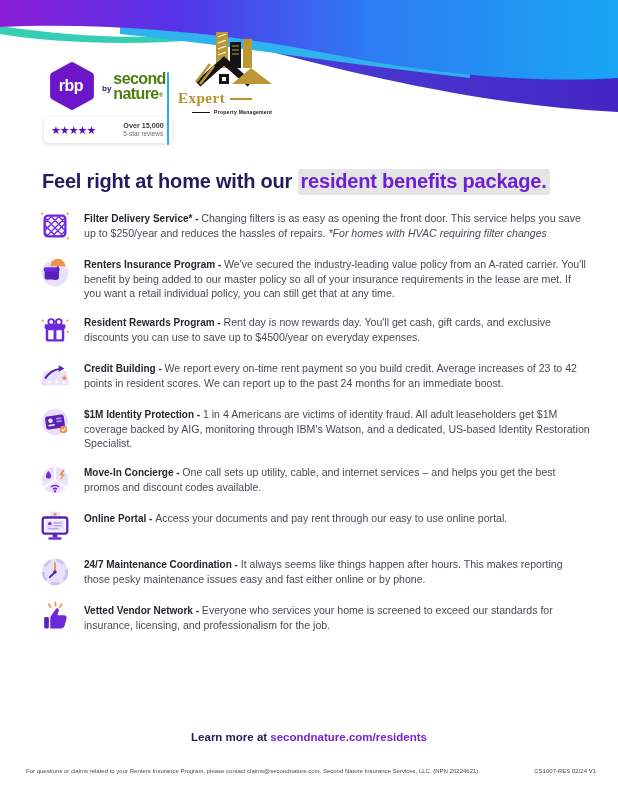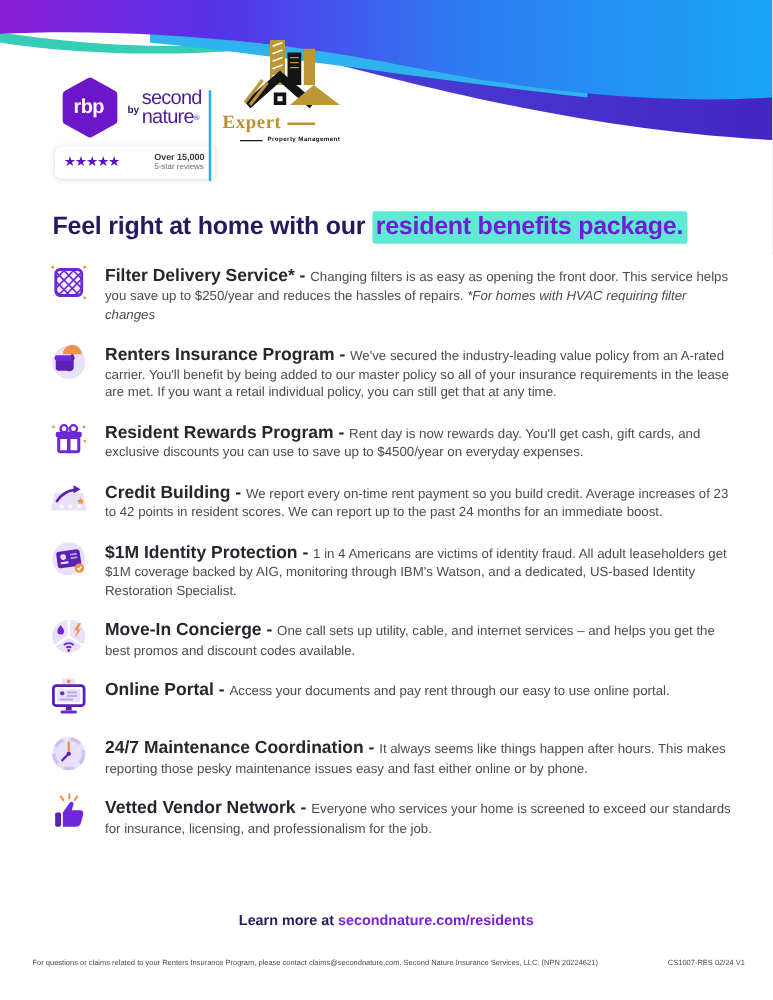--- a/index.html
+++ b/index.html
@@ -15,21 +15,21 @@
 
   
   .rbp-logo { position:absolute; left:47px; top:61px; width:50px; height:50px; }
   .rbp-logo svg { position:absolute; inset:0; }
   .rbp-word {
     position:absolute; inset:0; display:flex; align-items:center; justify-content:center;
     color:#fff; font-weight:bold; font-size:16px; letter-spacing:-0.5px; padding-right:2px;
   }
   .byline { position:absolute; left:102px; top:72px; white-space:nowrap; }
   .by { font-size:8px; font-weight:700; color:#23205f; vertical-align:8px; margin-right:2px; }
-  .sn { display:inline-block; font-size:16px; font-weight:400; color:#4c1d95;
+  .sn { display:inline-block; font-size:16px; font-weight:700; color:#4d7c0f;
         line-height:0.92; letter-spacing:-0.6px; text-align:left; }
   .sn .reg { font-size:6px; vertical-align:2px; }
 
   
   .reviews {
     position:absolute; left:44px; top:117px; height:26px; padding:0 8px 0 7px;
     background:#fff; border-radius:5px; box-shadow:0 1px 4px rgba(40,40,90,0.18);
     display:flex; align-items:center; gap:6px;
   }
   .stars { color:#5a10c0; font-size:11px; letter-spacing:-1px; line-height:1; }
@@ -50,31 +50,31 @@
   .ex-sub .dash { width:18px; height:1px; background:#141414; }
   .ex-sub span { font-size:5px; font-weight:700; color:#141414; letter-spacing:0.3px; }
 
   .partner-name { position:absolute; left:179px; top:126px; font-size:13px; color:#2e2e33; }
 
   
   .title {
     position:absolute; left:42px; top:170px; width:570px; white-space:nowrap;
     font-size:20px; font-weight:700; color:#221b5e; letter-spacing:-0.2px;
   }
-  .title .hl { color:#6d1fd6; font-weight:800; background:#5eead4;
+  .title .hl { color:#6d1fd6; font-weight:800; background:#e5e5e5;
                padding:1px 3px 3px 3px; border-radius:2px; }
 
   
   .benefits { position:absolute; left:38px; top:209px; width:552px;
               display:flex; flex-direction:column; gap:12px; }
   .benefit { display:flex; gap:12px; align-items:flex-start; }
   .b-icon { flex:0 0 34px; width:34px; height:34px; }
   .b-icon svg { width:34px; height:34px; display:block; }
   .b-text { font-size:10.6px; line-height:1.38; color:#4a4a55; padding-top:2px; }
-  .b-title { font-weight:bold; color:#26262e; font-size:14px; }
+  .b-title { font-weight:bold; color:#26262e; font-size:10px; }
   .b-note { font-style:italic; }
 
   
   .learn { position:absolute; top:731px; left:0; width:618px; text-align:center;
            font-size:11.5px; font-weight:700; color:#221b5e; }
   .learn a { color:#7b1fd8; text-decoration:none; font-weight:800; cursor:pointer; }
 
   .fineprint { position:absolute; top:768px; left:0; width:618px; box-sizing:border-box;
                padding:0 22px 0 26px; display:flex; justify-content:space-between;
                font-size:6px; color:#4a4a4a; }

